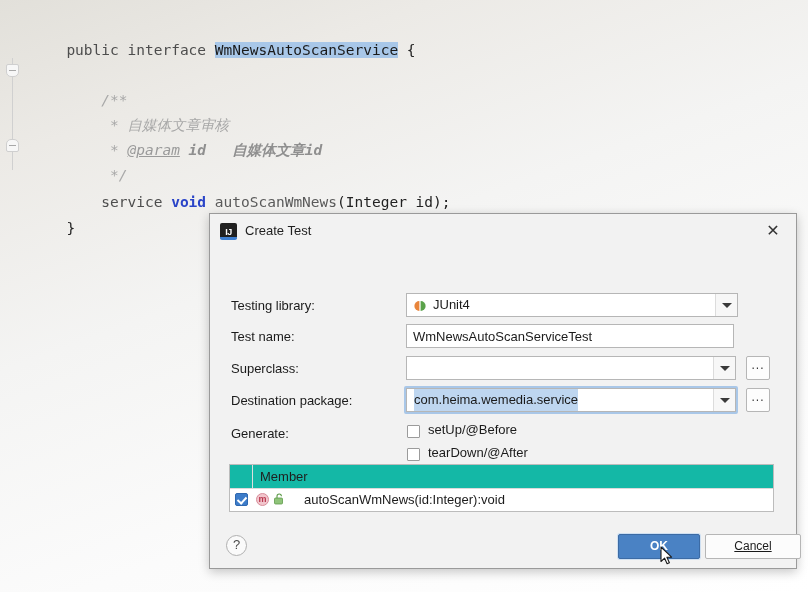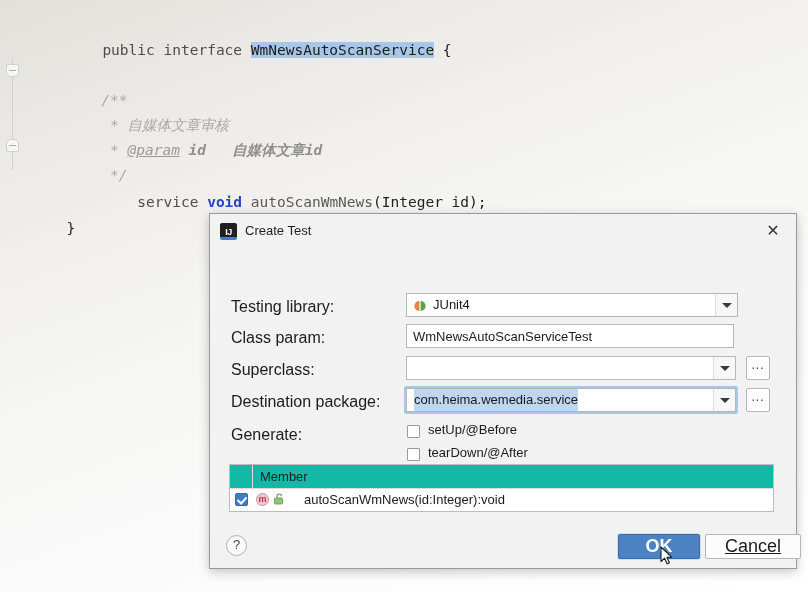--- a/index.html
+++ b/index.html
@@ -44,21 +44,21 @@
   .fold.bot  { top: 139px; border-radius: 5px 5px 2px 2px; }
   .fold::after {
     content: "";
     position: absolute;
     left: 2px; top: 5px;
     width: 7px; height: 1px;
     background: #a8a8a8;
   }
 
   .code-row { position: absolute; left: 0; white-space: pre; }
-  .kw      { color: #4d4d4d; margin-left: 36px; }
+  .kw      { color: #4d4d4d; }
   .kw-b    { color: #2a44c8; font-weight: bold; }
   .ident   { color: #5a5a5a; }
   .plain   { color: #222222; }
   .sel     { background: #a8c7e8; color: #1a1a1a; }
   .cmt     { color: #a8a8a8; font-style: italic; }
   .cmt-tag { color: #9a9a9a; font-style: italic; text-decoration: underline; }
   .cmt-p   { color: #8f8f8f; font-style: italic; font-weight: bold; }
 
   
   #dialog {
@@ -102,21 +102,21 @@
     color: #333; font-size: 16px;
     line-height: 17px; text-align: center;
     cursor: pointer;
     font-family: "DejaVu Sans", sans-serif;
   }
 
   .body { position: relative; }
 
   .lbl {
     position: absolute;
-    font-size: 16px;
+    font-size: 13px;
     color: #1b1b1b;
     white-space: nowrap;
   }
 
   .ctl {
     position: absolute;
     box-sizing: border-box;
     background: #ffffff;
     border: 1px solid #b6b6b6;
     font-size: 13px;
@@ -287,21 +287,21 @@
     text-align: center;
     font-size: 13px;
     line-height: 18px;
     color: #4a4a4a;
     cursor: pointer;
   }
   .btn {
     position: absolute;
     height: 25px;
     box-sizing: border-box;
-    font-size: 18px;
+    font-size: 12px;
     text-align: center;
     line-height: 23px;
     border-radius: 2px;
     cursor: pointer;
   }
   .btn-ok {
     left: 618px; top: 534px;
     width: 82px;
     background: #4a82c4;
     border: 1px solid #3c6ba5;
@@ -378,21 +378,21 @@
       <div class="lbl" style="left:21px; top:50px;">Testing library:</div>
       <div class="ctl combo" style="left:196px; top:45px; width:332px;">
         <svg class="junit-ico" viewBox="0 0 12 12">
           <path d="M5.4 1 A5 5 0 0 0 5.4 11 L5.4 1 Z" fill="#e8843b"></path>
           <path d="M6.6 1 A5 5 0 0 1 6.6 11 L6.6 1 Z" fill="#5aa24a"></path>
         </svg>
         <span class="cval withicon">JUnit4</span>
         <span class="arrowbox"></span>
       </div>
 
-      <div class="lbl" style="left:21px; top:81px;">Class param:</div>
+      <div class="lbl" style="left:21px; top:81px;">Test name:</div>
       <input class="ctl txtfield" style="left: 196px; top: 76px; width: 328px;" type="text" value="WmNewsAutoScanServiceTest">
 
       <div class="lbl" style="left:21px; top:113px;">Superclass:</div>
       <div class="ctl combo" style="left:196px; top:108px; width:330px;">
         <span class="cval"></span>
         <span class="arrowbox"></span>
       </div>
       <div class="browse" style="left:536px; top:108px;">...</div>
 
       <div class="lbl" style="left:21px; top:145px;">Destination package:</div>

